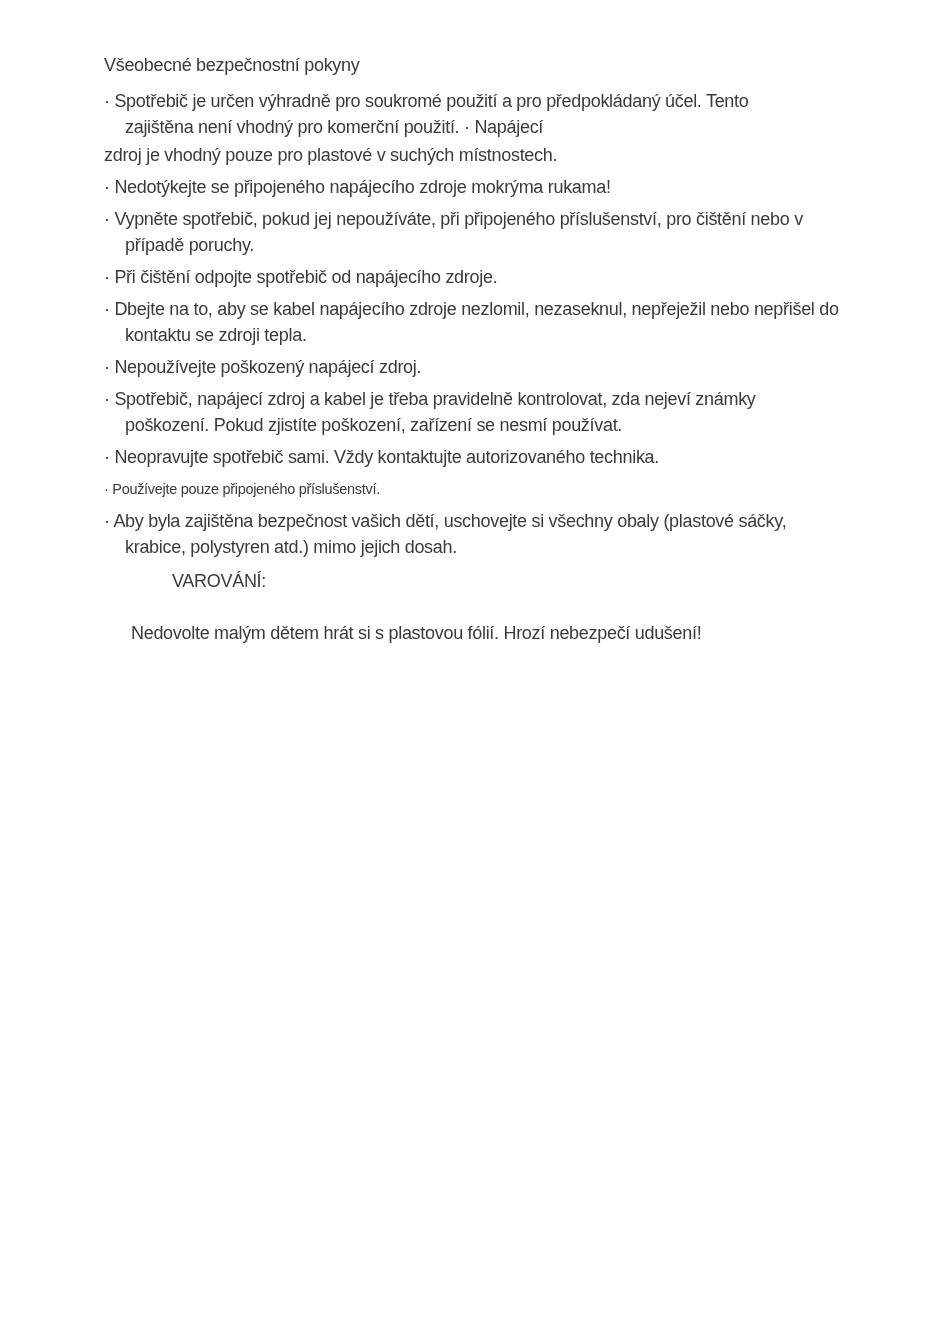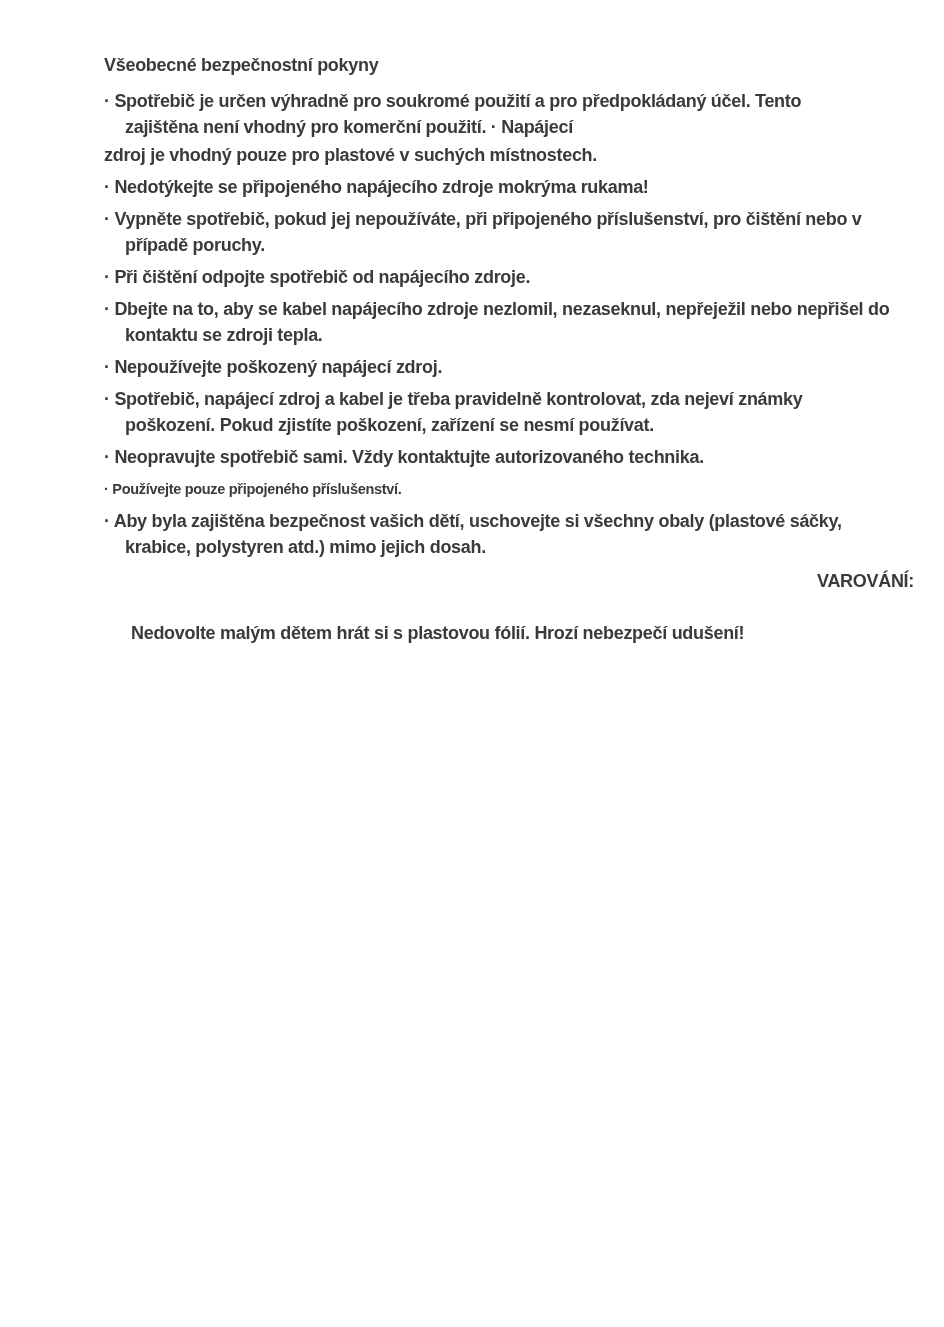--- a/index.html
+++ b/index.html
@@ -14,21 +14,21 @@
     background: #ffffff;
     overflow: hidden;
     font-family: "Liberation Sans", "DejaVu Sans", sans-serif;
   }
   .doc {
     position: absolute;
     left: 104px;
     top: 50px;
     right: 30px;
     color: #3a3a3a;
-    font-weight: 700;
+    font-weight: 400;
   }
   .line {
     font-size: 18px;
     line-height: 30px;
     letter-spacing: -0.3px;
     white-space: nowrap;
     color: #3a3a3a;
   }
   .line.heading {
     margin-bottom: 6px;
@@ -43,21 +43,20 @@
   .line.flush {
     margin-top: -2px;
   }
   .line.bullet-small {
     font-size: 14.5px;
     margin-top: 2px;
   }
   .line.warning-label {
     padding-left: 68px;
     margin-top: 4px;
-    text-align: right;
   }
   .line.warning-text {
     padding-left: 27px;
     margin-top: 22px;
   }
 </style>
 </head>
 <body>
 
 <div class="page">

